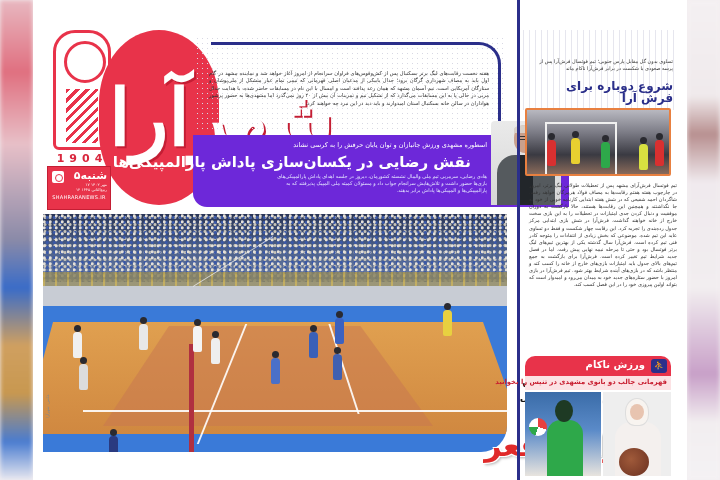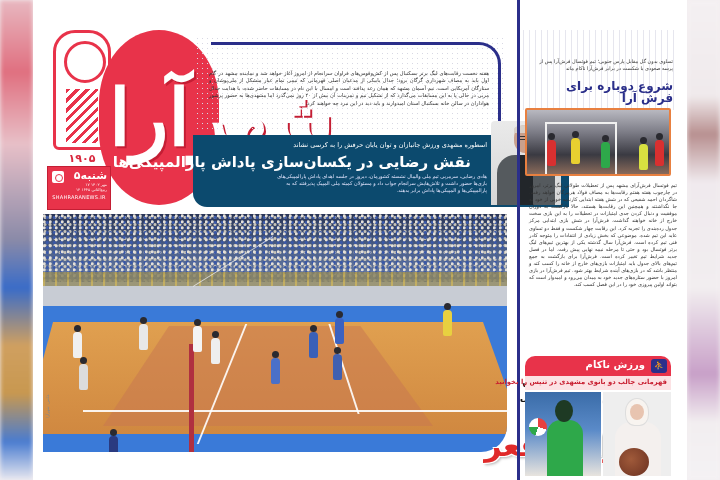--- a/index.html
+++ b/index.html
@@ -33,21 +33,21 @@
   .date-icon::after { content: ""; position: absolute; left: 3px; top: 3px; width: 6px; height: 6px; border-radius: 50%; border: 1.5px solid #e8334a; }
 
   
   .top-story { position: absolute; left: 162px; top: 36px; width: 312px; height: 94px;
     background-image: radial-gradient(#d8d8e4 0.8px, transparent 0.8px); background-size: 5px 5px; }
   .top-story-frame { position: absolute; right: 6px; top: 6px; width: 290px; height: 86px; border-right: 3px solid #2b2f8a; border-top: 3px solid #2b2f8a; border-radius: 0 22px 0 0; }
   .top-headline { position: absolute; right: 18px; top: 14px; direction: rtl; font-size: 13px; font-weight: bold; color: #1f2475; white-space: nowrap; }
   .top-body { position: absolute; right: 18px; top: 34px; width: 280px; direction: rtl; font-size: 5.2px; line-height: 7.4px; color: #333; text-align: justify; }
 
   
-  .blue-banner { position: absolute; left: 160px; top: 135px; width: 376px; height: 72px; background: #0c4a6e; border-radius: 0 0 0 14px; }
+  .blue-banner { position: absolute; left: 160px; top: 135px; width: 376px; height: 72px; background: #6d28d9; border-radius: 0 0 0 14px; }
   .banner-kicker { position: absolute; right: 82px; top: 6px; direction: rtl; font-size: 6.5px; color: #ffffff; white-space: nowrap; }
   .banner-headline { position: absolute; right: 98px; top: 18px; direction: rtl; font-size: 15px; font-weight: bold; color: #ffffff; white-space: nowrap; }
   .banner-body { position: absolute; right: 82px; top: 38px; width: 220px; direction: rtl; font-size: 5px; line-height: 7px; color: #e4e6ff; }
   .portrait { position: absolute; right: 8px; top: -14px; width: 70px; height: 84px; overflow: hidden; border-radius: 4px 4px 0 0; }
   .portrait-bg { position: absolute; inset: 0; background: linear-gradient(180deg, #eaeaea 0%, #d6d6d6 100%); }
   .portrait-head { position: absolute; left: 23px; top: 4px; width: 24px; height: 28px; border-radius: 45%; background: #c9a08c; }
   .portrait-hair { position: absolute; left: 23px; top: 4px; width: 24px; height: 8px; border-radius: 50% 50% 0 0; background: #d8d0c8; }
   .portrait-glasses { position: absolute; left: 26px; top: 15px; width: 18px; height: 4px; border: 1px solid #333; border-radius: 2px; }
   .portrait-body { position: absolute; left: 6px; top: 34px; width: 58px; height: 54px; border-radius: 18px 18px 0 0; background: #555a5e; }
   .portrait-shirt { position: absolute; left: 28px; top: 34px; width: 14px; height: 50px; background: #22262a; }
@@ -114,21 +114,21 @@
 
 <div class="blur-left"></div>
 <div class="blur-right"></div>
 
 <div class="page">
 
   <div class="masthead">
     <div class="logo-knot"></div>
     <div class="logo-circle"></div>
     <div class="logo-calligraphy">شهرآرا</div>
-    <div class="year">۱۹۰۵</div>
+    <div class="year">1904</div>
     <div class="date-box">
       <div class="date-icon"></div>
       <div class="date-day">۵شنبه</div>
       <div class="date-lines">۱۷ مهر ۱۴۰۲</div>
       <div class="date-lines">۱۲ ربیع‌الثانی ۱۴۴۵</div>
       <div class="date-site">SHAHRARANEWS.IR</div>
     </div>
   </div>
 
   <div class="top-story">

